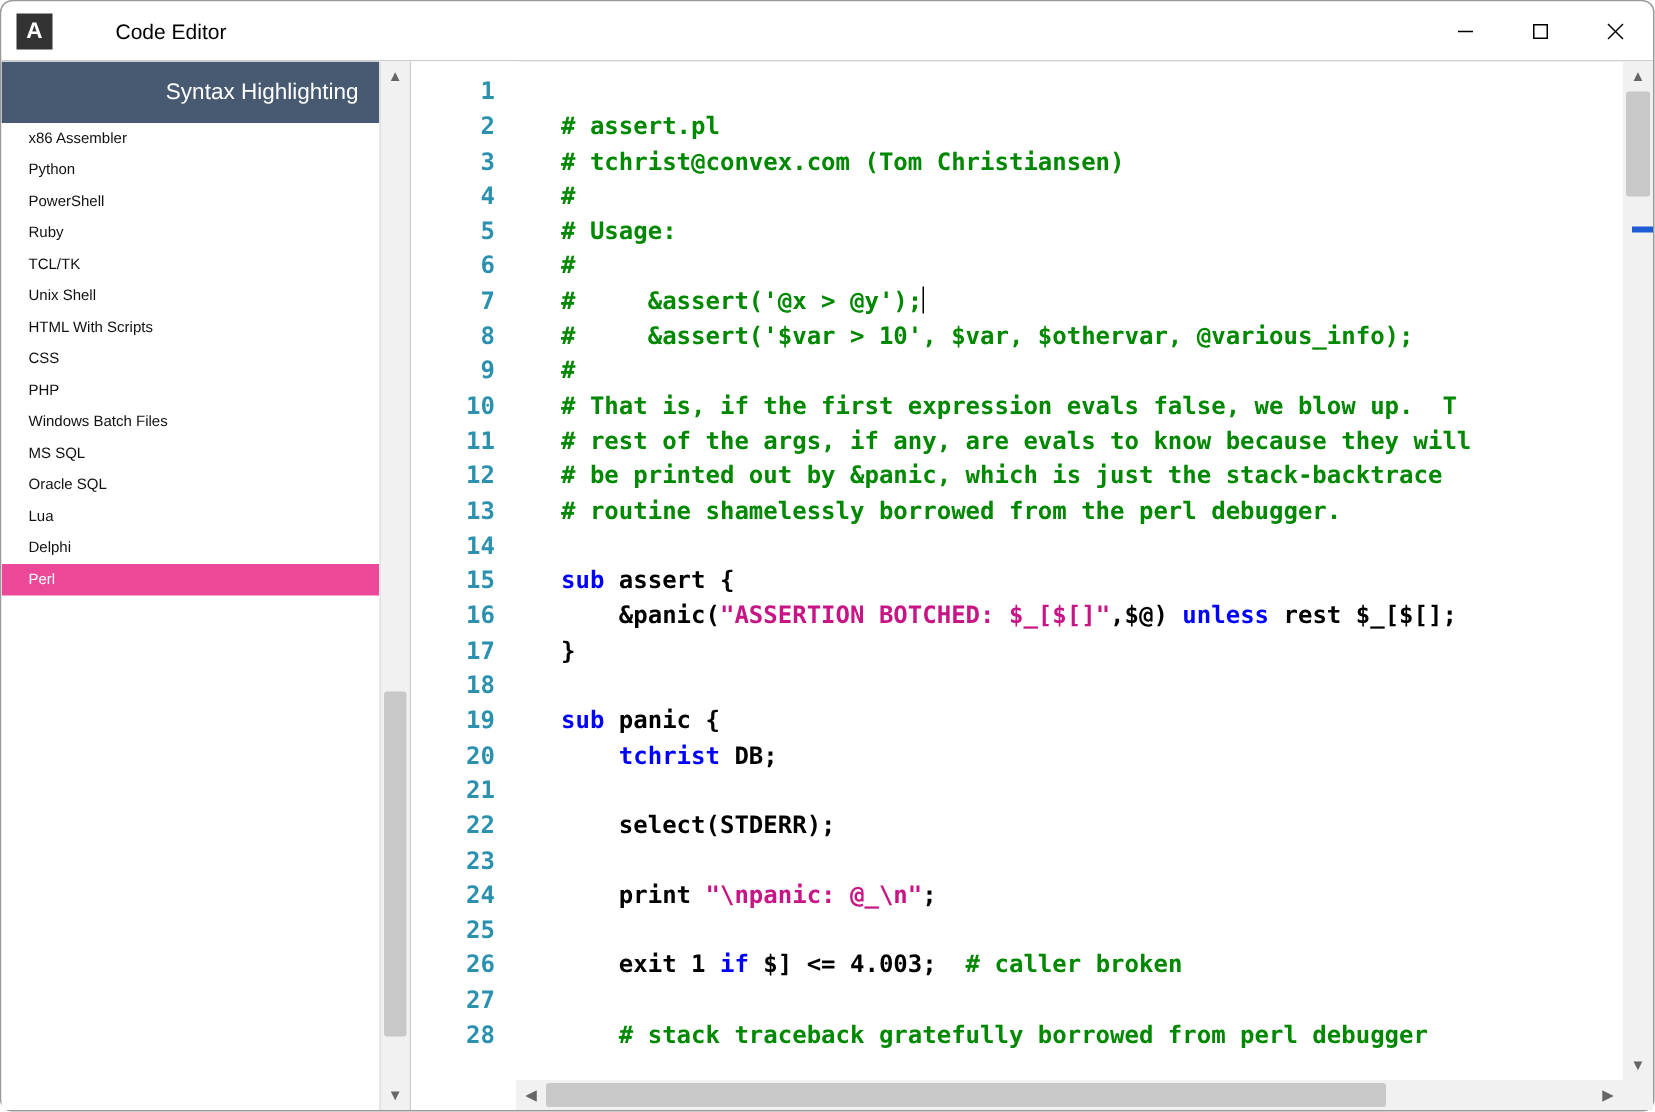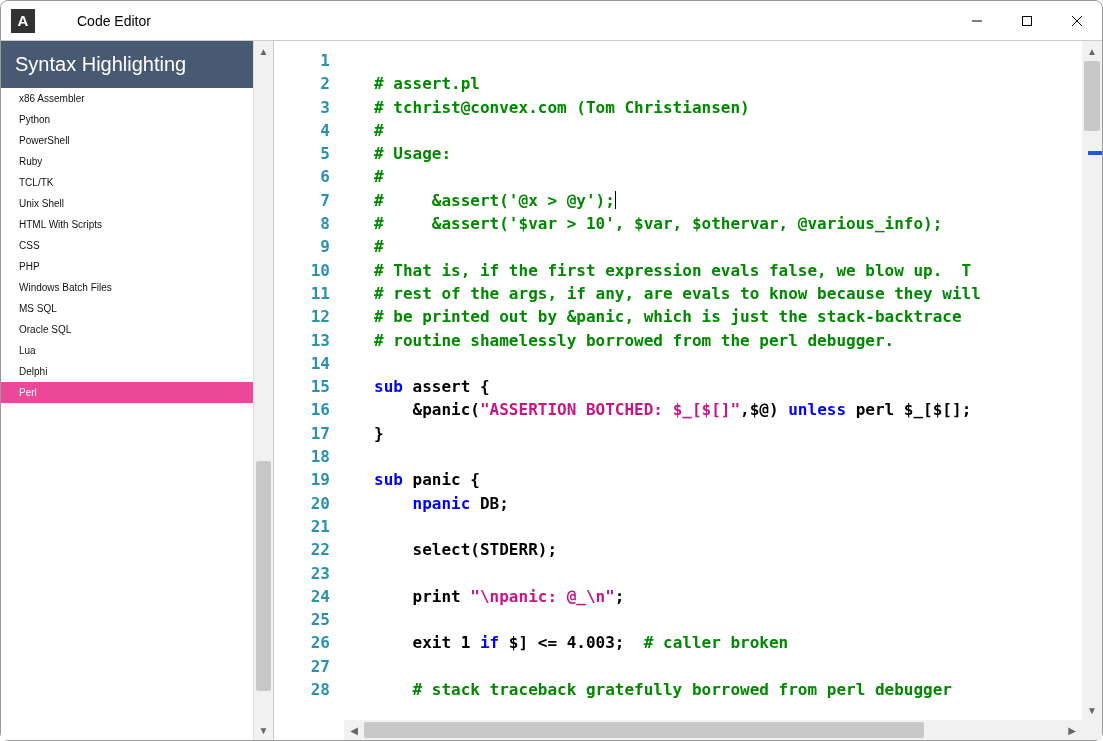--- a/index.html
+++ b/index.html
@@ -32,21 +32,21 @@
   }
   .win-btn svg { stroke: #000; stroke-width: 1; fill: none; }
 
   .body { flex: 1; display: flex; min-height: 0; }
 
   
   .sidebar-wrap { width: 273px; display: flex; border-right: 1px solid #ccc; }
   .sidebar { flex: 1; display: flex; flex-direction: column; overflow: hidden; background:#fff;}
   .sidebar-header {
     background: #475A72; color: #fff;
-    padding: 12px 14px; font-size: 20px;
+    padding: 12px 14px; font-size: 15px; text-align: right;
   }
   .sidebar-list { flex: 1; overflow: hidden; }
   .sidebar-item {
     padding: 5px 18px; font-size: 10px; color: #111; cursor: default;
   }
   .sidebar-item.selected { background: #ec4899; color: #fff; }
   .sidebar-scroll {
     width: 20px; background: #f1f1f1; display:flex; flex-direction:column;
     border-left: 1px solid #e0e0e0;
   }
@@ -188,25 +188,25 @@
 <span class="c-comment">#</span>
 <span class="c-comment">#     &amp;assert('@x &gt; @y');</span><span class="caret"></span>
 <span class="c-comment">#     &amp;assert('$var &gt; 10', $var, $othervar, @various_info);</span>
 <span class="c-comment">#</span>
 <span class="c-comment"># That is, if the first expression evals false, we blow up.  T</span>
 <span class="c-comment"># rest of the args, if any, are evals to know because they will</span>
 <span class="c-comment"># be printed out by &amp;panic, which is just the stack-backtrace </span>
 <span class="c-comment"># routine shamelessly borrowed from the perl debugger.</span>
 <span></span>
 <span class="c-keyword">sub</span><span> assert {</span>
-<span>    &amp;panic(</span><span class="c-string">"ASSERTION BOTCHED: $_[$[]"</span><span>,$@) </span><span class="c-keyword">unless</span><span> perl $_[$[];</span>
+<span>    &amp;panic(</span><span class="c-string">"ASSERTION BOTCHED: $_[$[]"</span><span>,$@) </span><span class="c-keyword">unless</span><span> rest $_[$[];</span>
 <span>}</span>
 <span></span>
 <span class="c-keyword">sub</span><span> panic {</span>
-<span class="c-keyword">    npanic</span><span> DB;</span>
+<span class="c-keyword">    tchrist</span><span> DB;</span>
 <span></span>
 <span>    select(STDERR);</span>
 <span></span>
 <span>    print </span><span class="c-string">"\npanic: @_\n"</span><span>;</span>
 <span></span>
 <span>    exit 1 </span><span class="c-keyword">if</span><span> $] &lt;= 4.003;  </span><span class="c-comment"># caller broken</span>
 <span></span>
 <span class="c-comment">    # stack traceback gratefully borrowed from perl debugger</span>
 <span></span>
         </div>

